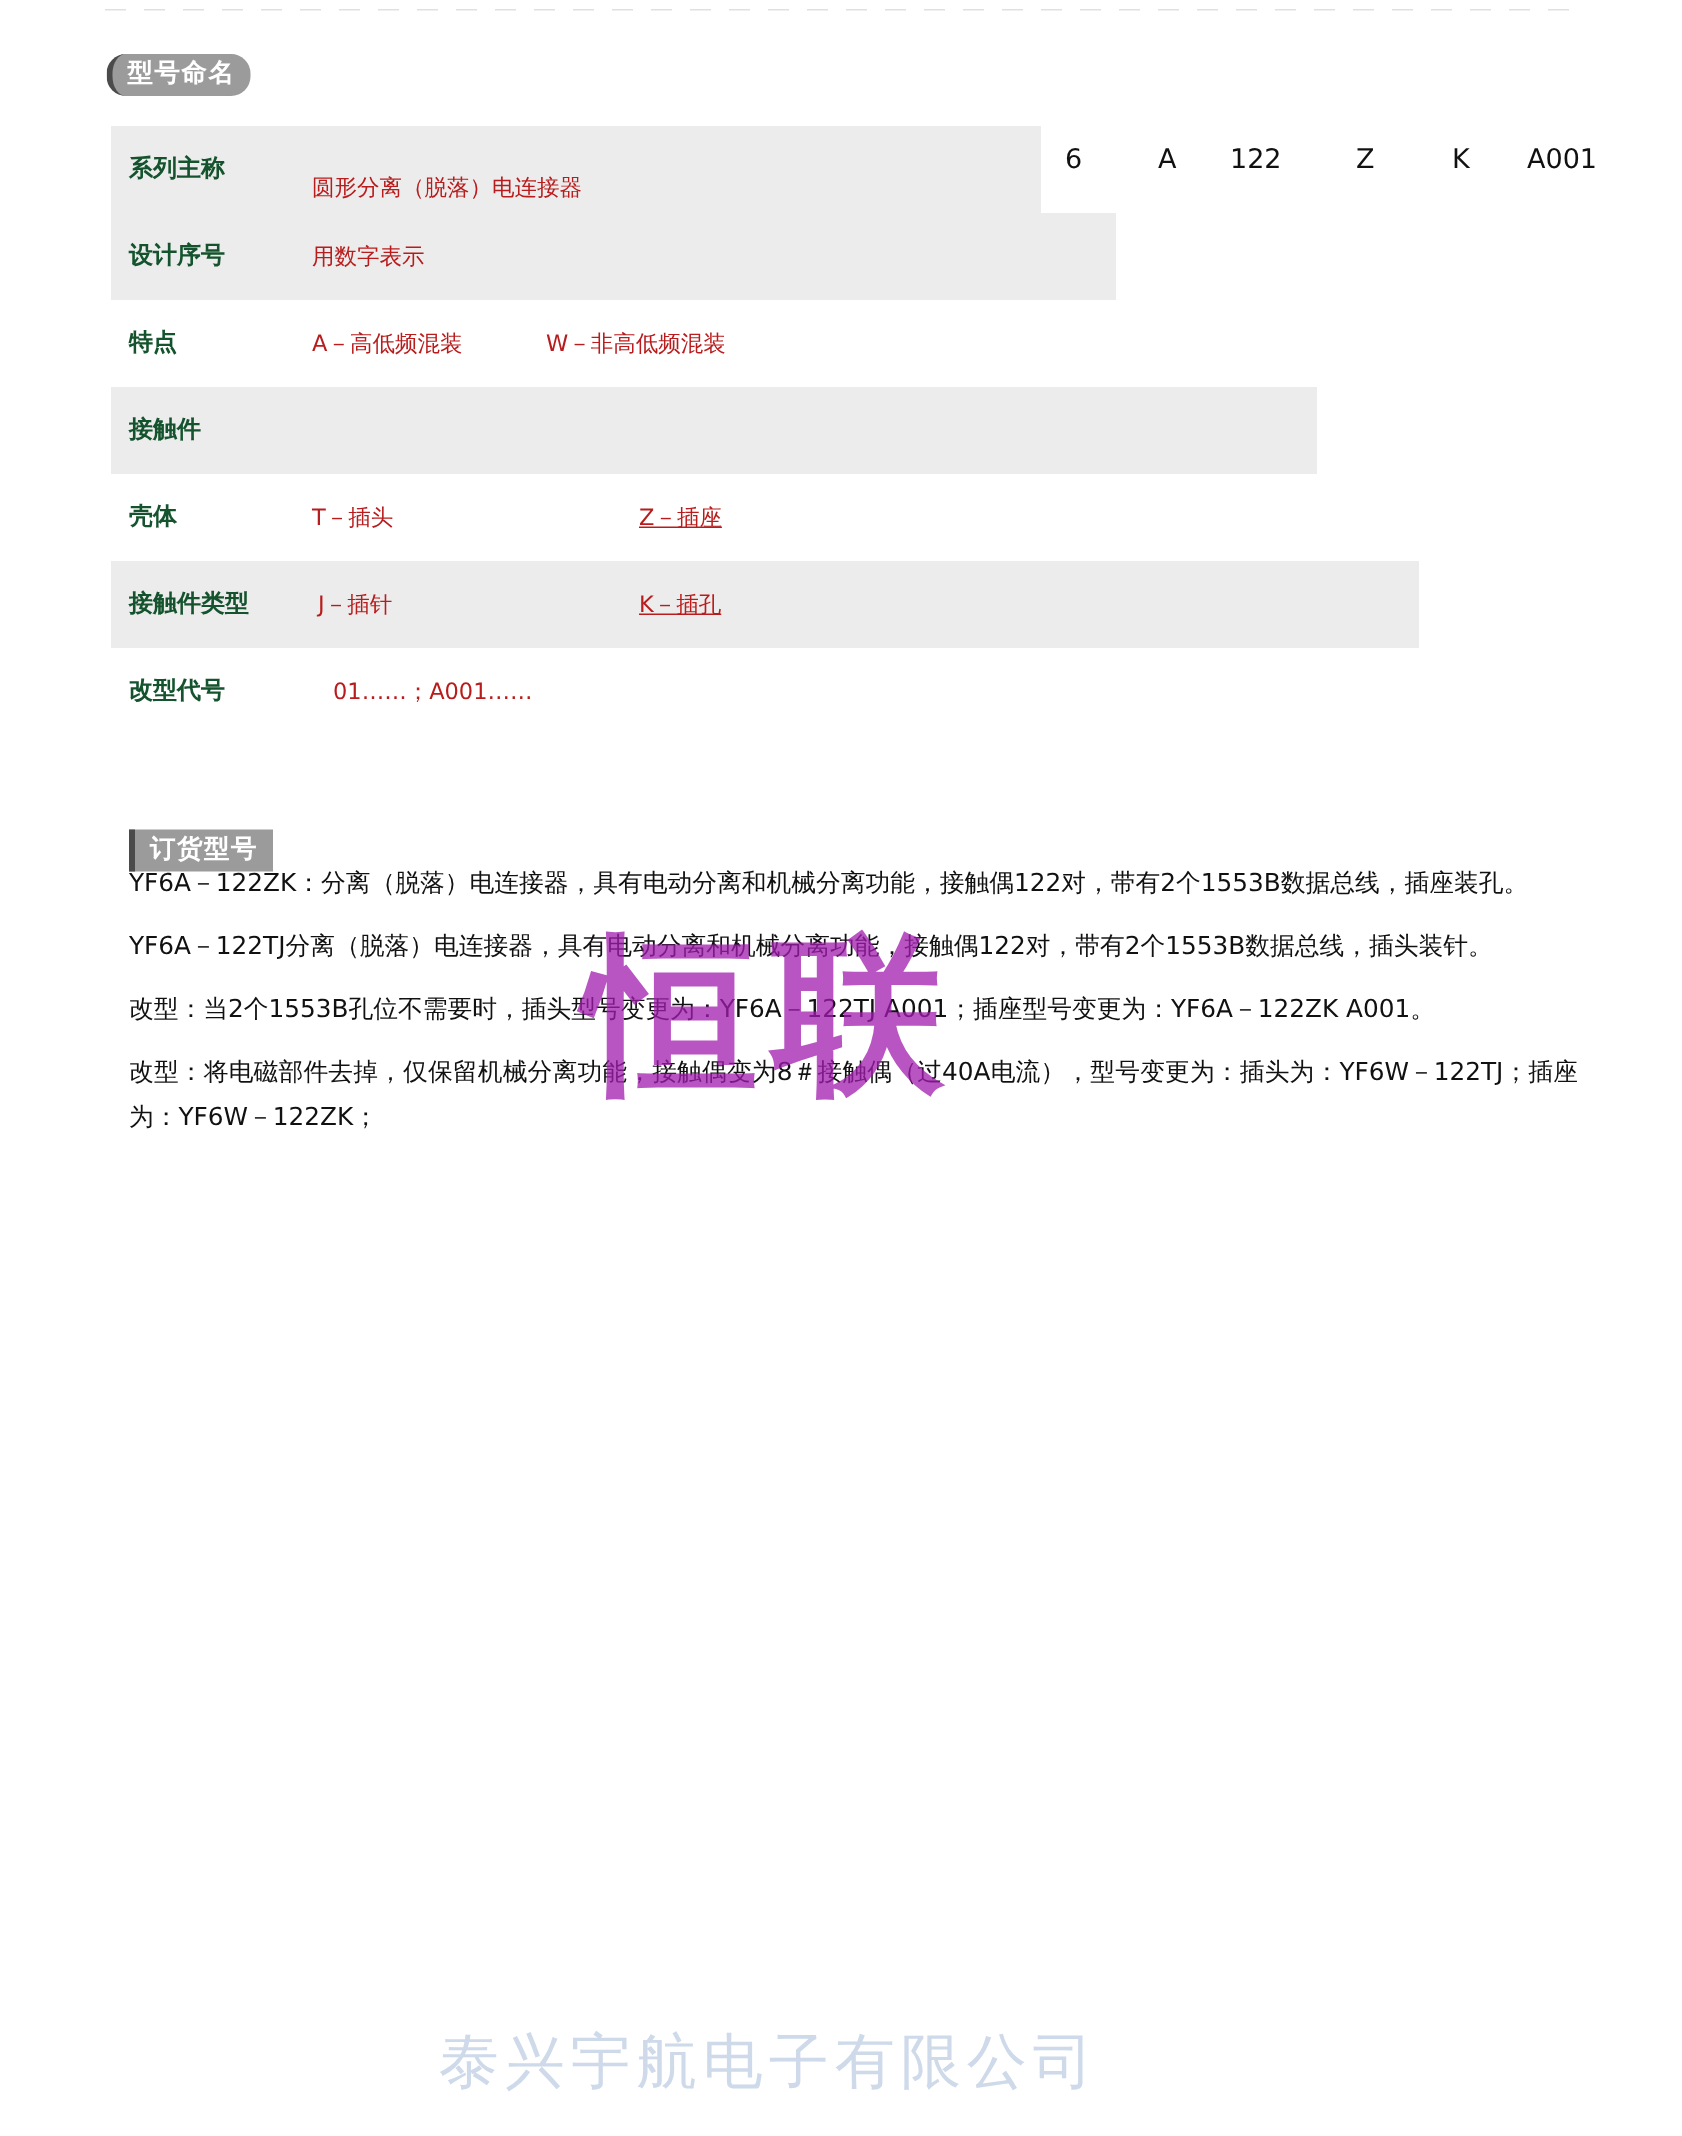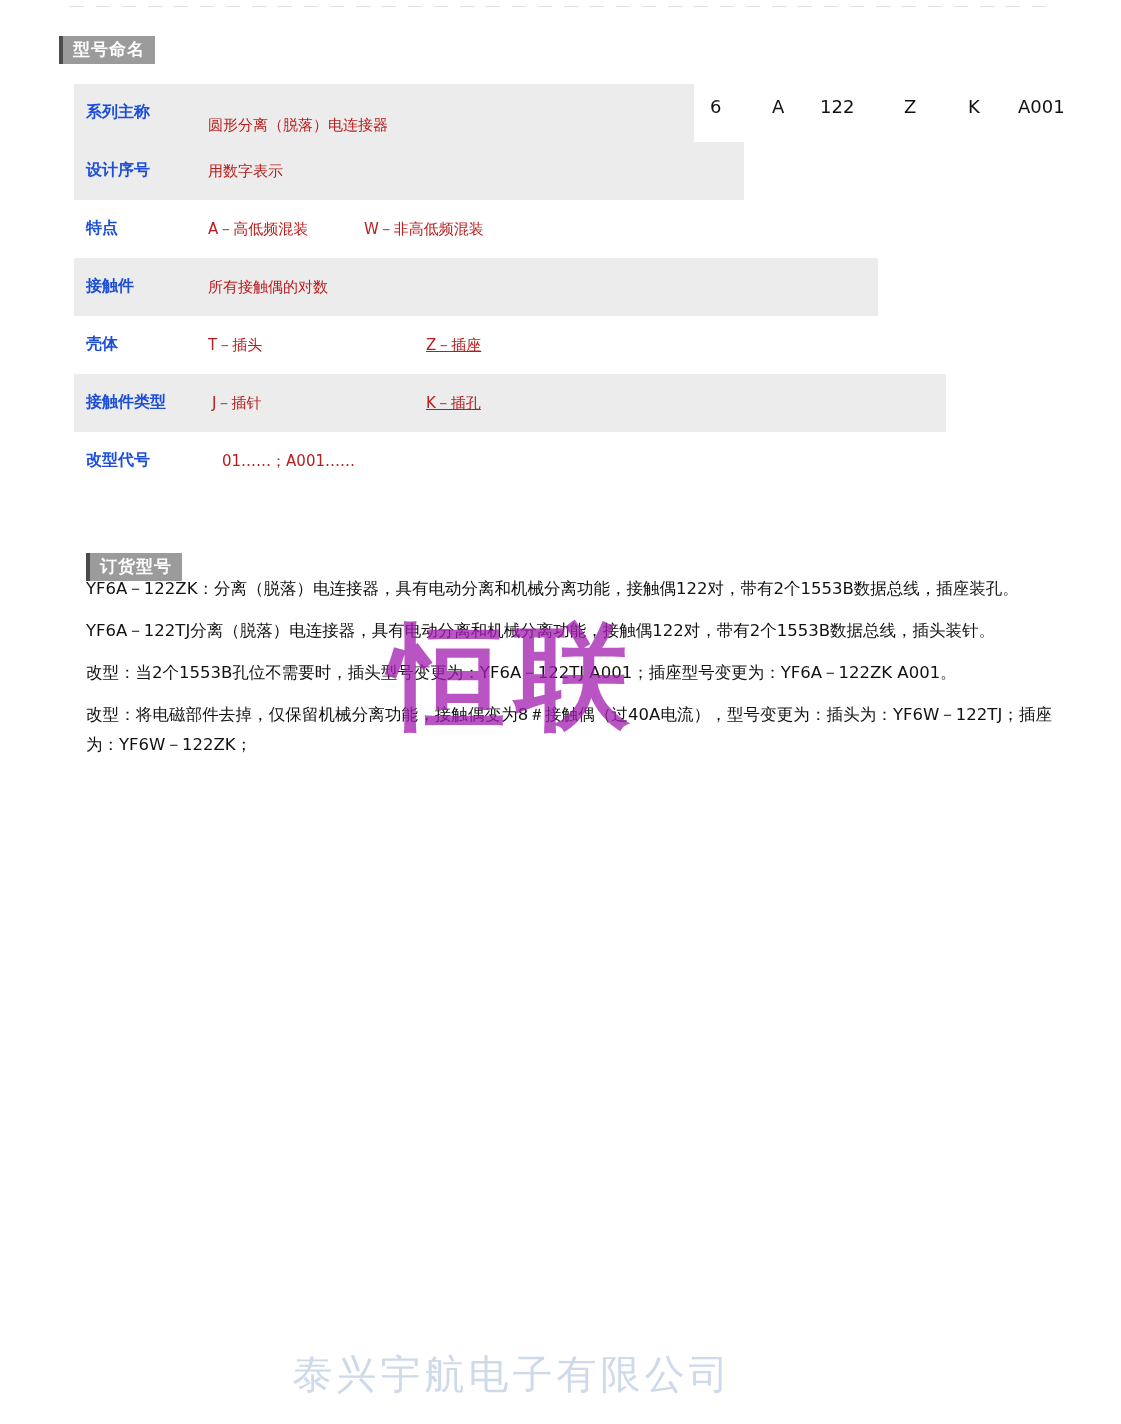--- a/index.html
+++ b/index.html
@@ -35,21 +35,21 @@
     background: #9b9b9b;
     color: #ffffff;
     font-family: "DejaVu Sans", sans-serif;
     font-weight: bold;
     font-size: 17px;
     letter-spacing: 1px;
     padding: 5px 10px 6px 10px;
     border-left: 4px solid #4b4b4b;
     line-height: 1;
   }
-  #tag-naming { top: 36px; left: 59px; }
+  #tag-naming { top: 36px; left: 71px; border-radius: 13px; }
   #tag-order  { top: 521px; left: 86px; margin-top: 32px; }
 
   
   .naming-table {
     position: absolute;
     top: 84px;
     left: 74px;
     width: 972px;
   }
   .nrow {
@@ -63,24 +63,24 @@
     height: 58px;
     background: #ececec;
   }
   .nrow.alt .band { background: #ffffff; }
   .nrow .label {
     position: absolute;
     left: 12px;
     top: 0;
     height: 58px;
     line-height: 58px;
-    font-family: Liberation Mono, monospace;
+    font-family: Liberation Sans, sans-serif;
     font-weight: bold;
     font-size: 16px;
-    color: #1d4ed8;
+    color: #14532d;
     white-space: nowrap;
   }
   .nrow .desc {
     position: absolute;
     top: 0;
     height: 58px;
     line-height: 58px;
     font-family: "DejaVu Sans", sans-serif;
     font-size: 15px;
     color: #b91c1c;
@@ -199,21 +199,20 @@
   <div class="nrow alt">
     <div class="band" style="width:738px;background:#ffffff;"></div>
     <div class="label">特点</div>
     <div class="desc d1">A－高低频混装</div>
     <div class="desc d2">W－非高低频混装</div>
   </div>
 
   <div class="nrow">
     <div class="band" style="width:804px;"></div>
     <div class="label">接触件</div>
-    <div class="desc d1">所有接触偶的对数</div>
   </div>
 
   <div class="nrow alt">
     <div class="band" style="width:872px;background:#ffffff;"></div>
     <div class="label">壳体</div>
     <div class="desc d1">T－插头</div>
     <div class="desc d2b">Z－插座</div>
   </div>
 
   <div class="nrow">

